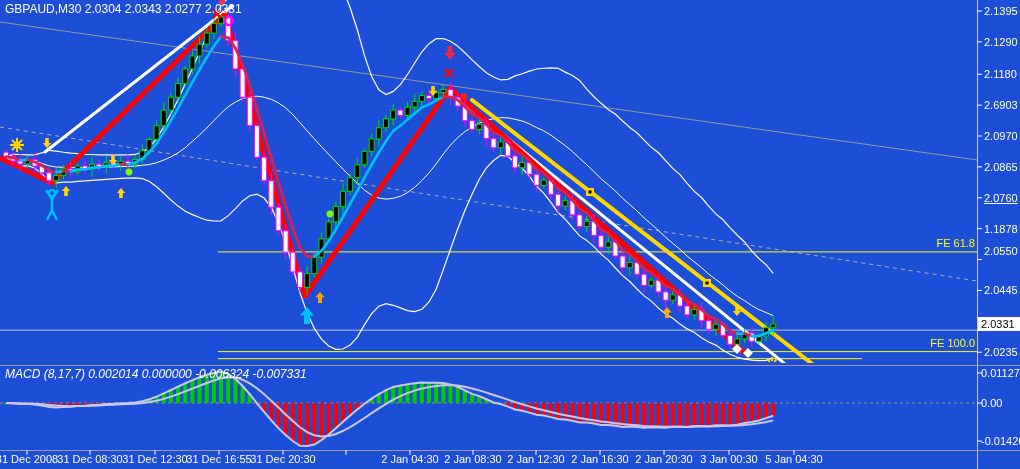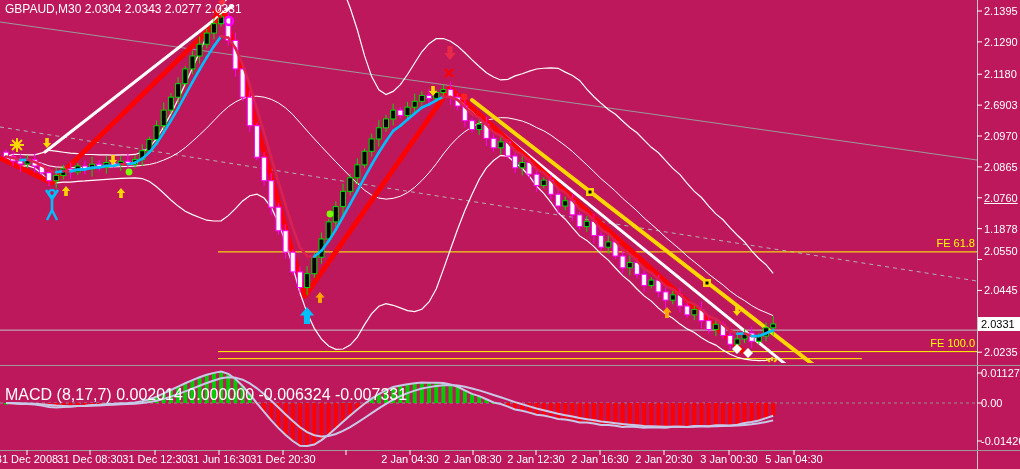--- a/index.html
+++ b/index.html
@@ -1,21 +1,21 @@
 <!DOCTYPE html>
 <html><head>
 <meta charset="utf-8">
 <style>
   html,body{margin:0;padding:0;background:#000;}
-  #app{position:relative;width:1020px;height:469px;background:#be185d;overflow:hidden;
+  #app{position:relative;width:1020px;height:469px;background:#1d4ed8;overflow:hidden;
        font-family:"Liberation Sans",sans-serif;}
   #chart-svg{position:absolute;left:0;top:0;}
   .lbl{position:absolute;color:#fff;font-size:11px;line-height:13px;white-space:nowrap;}
   #title{left:5px;top:3px;font-size:12px;}
-  #macd-label{left:5px;top:388px;font-size:16px;}
+  #macd-label{left:5px;top:368px;font-size:12px;font-style:italic;}
   .pricelbl{left:984px;}
   .macdlbl{left:981px;}
   .timelbl{transform:translateX(-50%);top:453px;}
   .fiblbl{color:#ffff00;text-align:right;right:45px;margin-left:28px;}
   #price-tag{position:absolute;left:978px;width:41px;height:14px;background:#fff;color:#000;
              font-size:11px;line-height:14px;padding-left:3px;}
 </style>
 </head>
 <body>
 
@@ -624,21 +624,21 @@
     </div>
   <div id="macd-axis">
       <div class="lbl macdlbl" style="top: 367px;">0.011278</div>
       <div class="lbl macdlbl" style="top: 397px;">0.00</div>
       <div class="lbl macdlbl" style="top: 435px;">-0.01426</div>
     </div>
   <div id="time-axis">
       <div class="lbl timelbl" style="left: 27px;">31 Dec 2008</div>
       <div class="lbl timelbl" style="left: 90px;">31 Dec 08:30</div>
       <div class="lbl timelbl" style="left: 155px;">31 Dec 12:30</div>
-      <div class="lbl timelbl" style="left: 219px;">31 Jun 16:30</div>
+      <div class="lbl timelbl" style="left: 219px;">31 Dec 16:55</div>
       <div class="lbl timelbl" style="left: 283px;">31 Dec 20:30</div>
       <div class="lbl timelbl" style="left: 346px; margin-top: 23px;">1 Jan 00:30</div>
       <div class="lbl timelbl" style="left: 410px;">2 Jan 04:30</div>
       <div class="lbl timelbl" style="left: 473px;">2 Jan 08:30</div>
       <div class="lbl timelbl" style="left: 536px;">2 Jan 12:30</div>
       <div class="lbl timelbl" style="left: 600px;">2 Jan 16:30</div>
       <div class="lbl timelbl" style="left: 664px;">2 Jan 20:30</div>
       <div class="lbl timelbl" style="left: 729px;">3 Jan 00:30</div>
       <div class="lbl timelbl" style="left: 794px;">5 Jan 04:30</div>
     </div>

